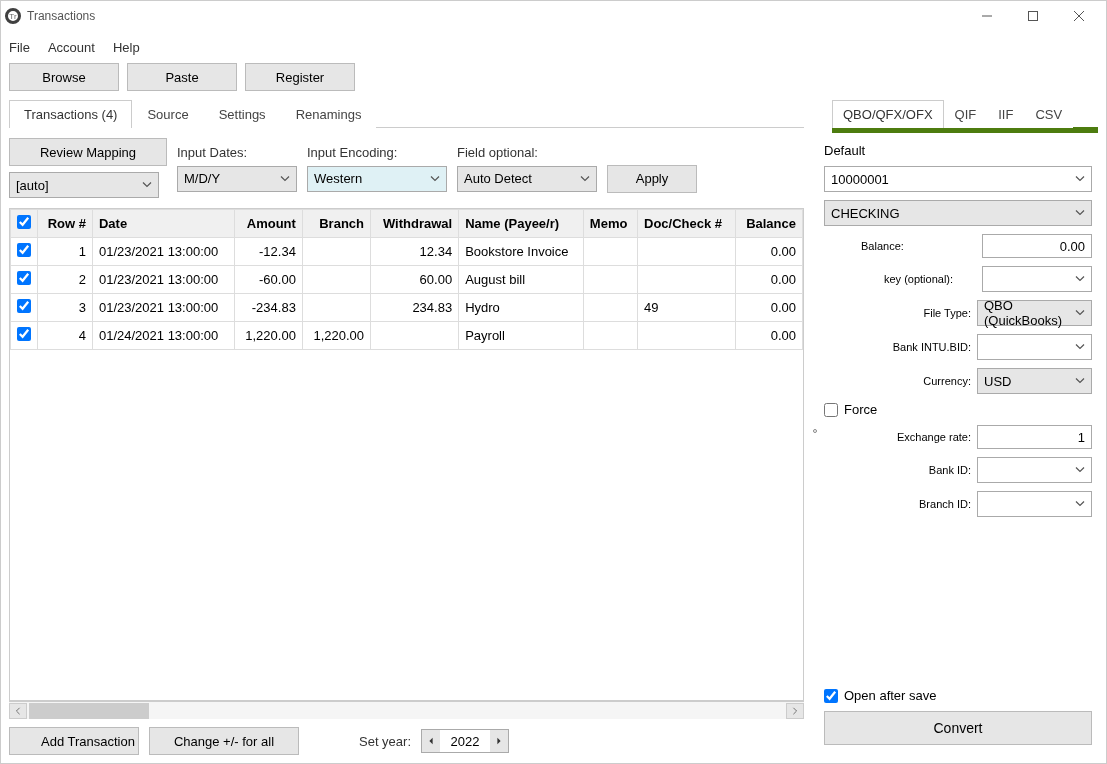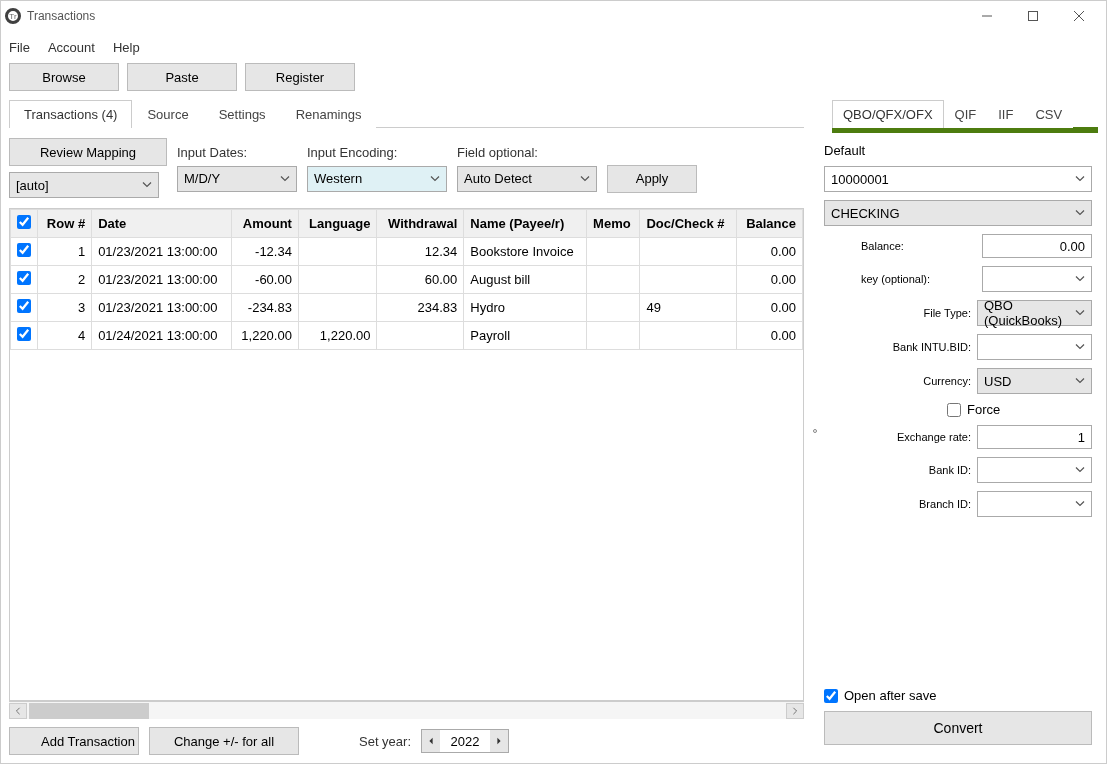--- a/index.html
+++ b/index.html
@@ -164,21 +164,21 @@
     </div>
 
     <div class="table-wrap">
       <table>
         <thead>
           <tr>
             <th class="chk"><input type="checkbox" checked="" style=""></th>
             <th class="num">Row #</th>
             <th>Date</th>
             <th class="num">Amount</th>
-            <th class="num">Language</th>
+            <th class="num">Branch</th>
             <th class="num">Withdrawal</th>
             <th>Name (Payee/r)</th>
             <th>Memo</th>
             <th>Doc/Check #</th>
             <th class="num">Balance</th>
           </tr>
         </thead>
         <tbody id="tbody">
             <tr>
               <td class="chk"><input type="checkbox" checked="" style=""></td>
@@ -292,21 +292,21 @@
         <span>CHECKING</span>
         <span class="chev"><svg viewBox="0 0 10 10">
               <path d="M1 3 L5 7 L9 3" fill="none" stroke="#555" stroke-width="1.2"></path>
             </svg></span>
       </div>
       <div class="field-row">
         <span class="flabel" style="width:auto;flex:1;text-align:left;">Balance:</span>
         <input class="input-flat num" style="width: 110px;" value="0.00">
       </div>
       <div class="field-row">
-        <span class="flabel" style="width:auto;flex:1;text-align:left;">key (optional):</span>
+        <span class="flabel" style="width:auto;flex:1;text-align:center;">key (optional):</span>
         <div class="select" style="width:110px;background:#fff;">
           <span></span>
           <span class="chev"><svg viewBox="0 0 10 10">
                 <path d="M1 3 L5 7 L9 3" fill="none" stroke="#555" stroke-width="1.2"></path>
               </svg></span>
         </div>
       </div>
       <div class="field-row">
         <span class="flabel">File Type:</span>
         <div class="select fctrl">
@@ -327,21 +327,21 @@
       </div>
       <div class="field-row">
         <span class="flabel">Currency:</span>
         <div class="select fctrl">
           <span>USD</span>
           <span class="chev"><svg viewBox="0 0 10 10">
                 <path d="M1 3 L5 7 L9 3" fill="none" stroke="#555" stroke-width="1.2"></path>
               </svg></span>
         </div>
       </div>
-      <div class="field-row" style="justify-content:flex-end;">
+      <div class="field-row" style="">
         <div class="checkbox-row" style="width:145px;">
           <input type="checkbox" style="">
           <span>Force</span>
         </div>
       </div>
       <div class="field-row">
         <span class="flabel">Exchange rate:</span>
         <input class="input-flat num fctrl" value="1" style="">
       </div>
       <div class="field-row">

